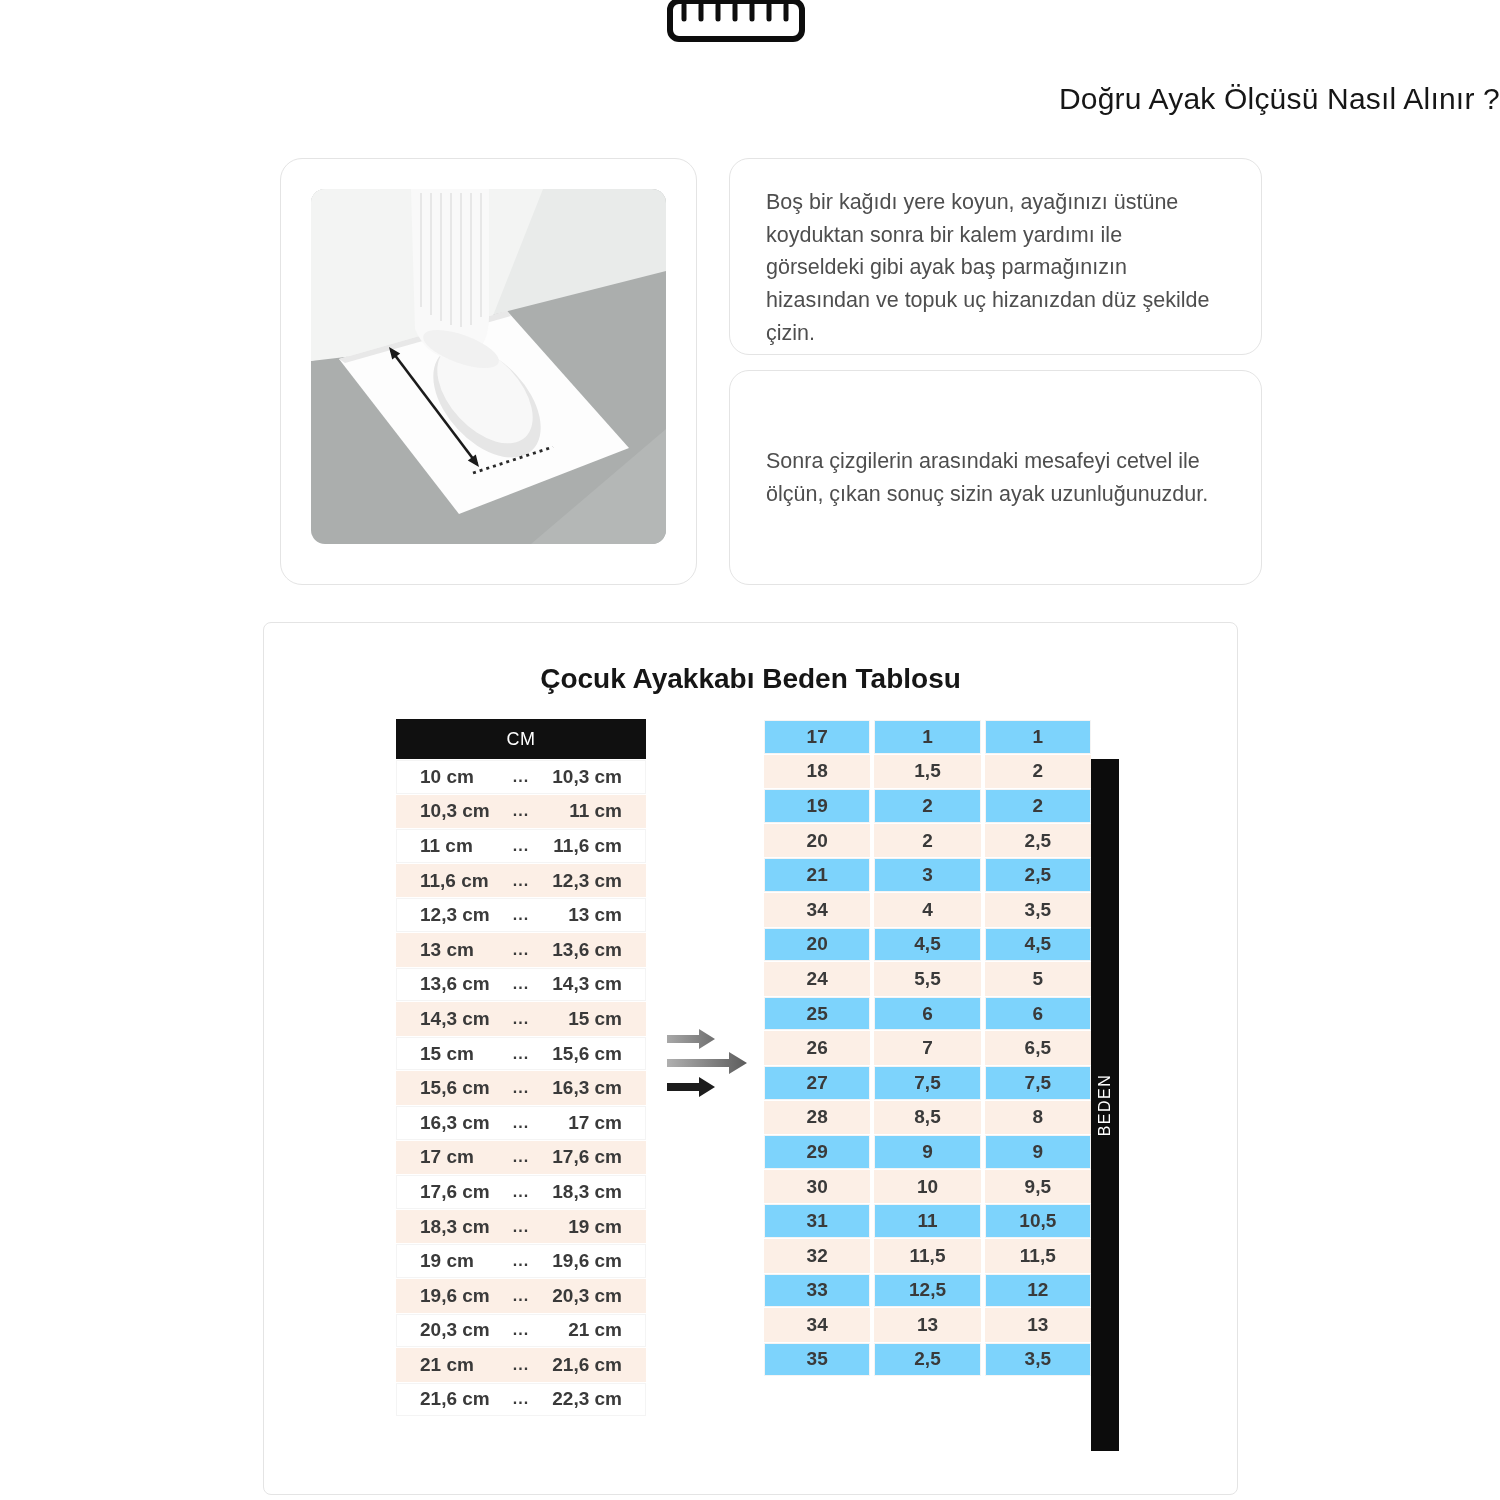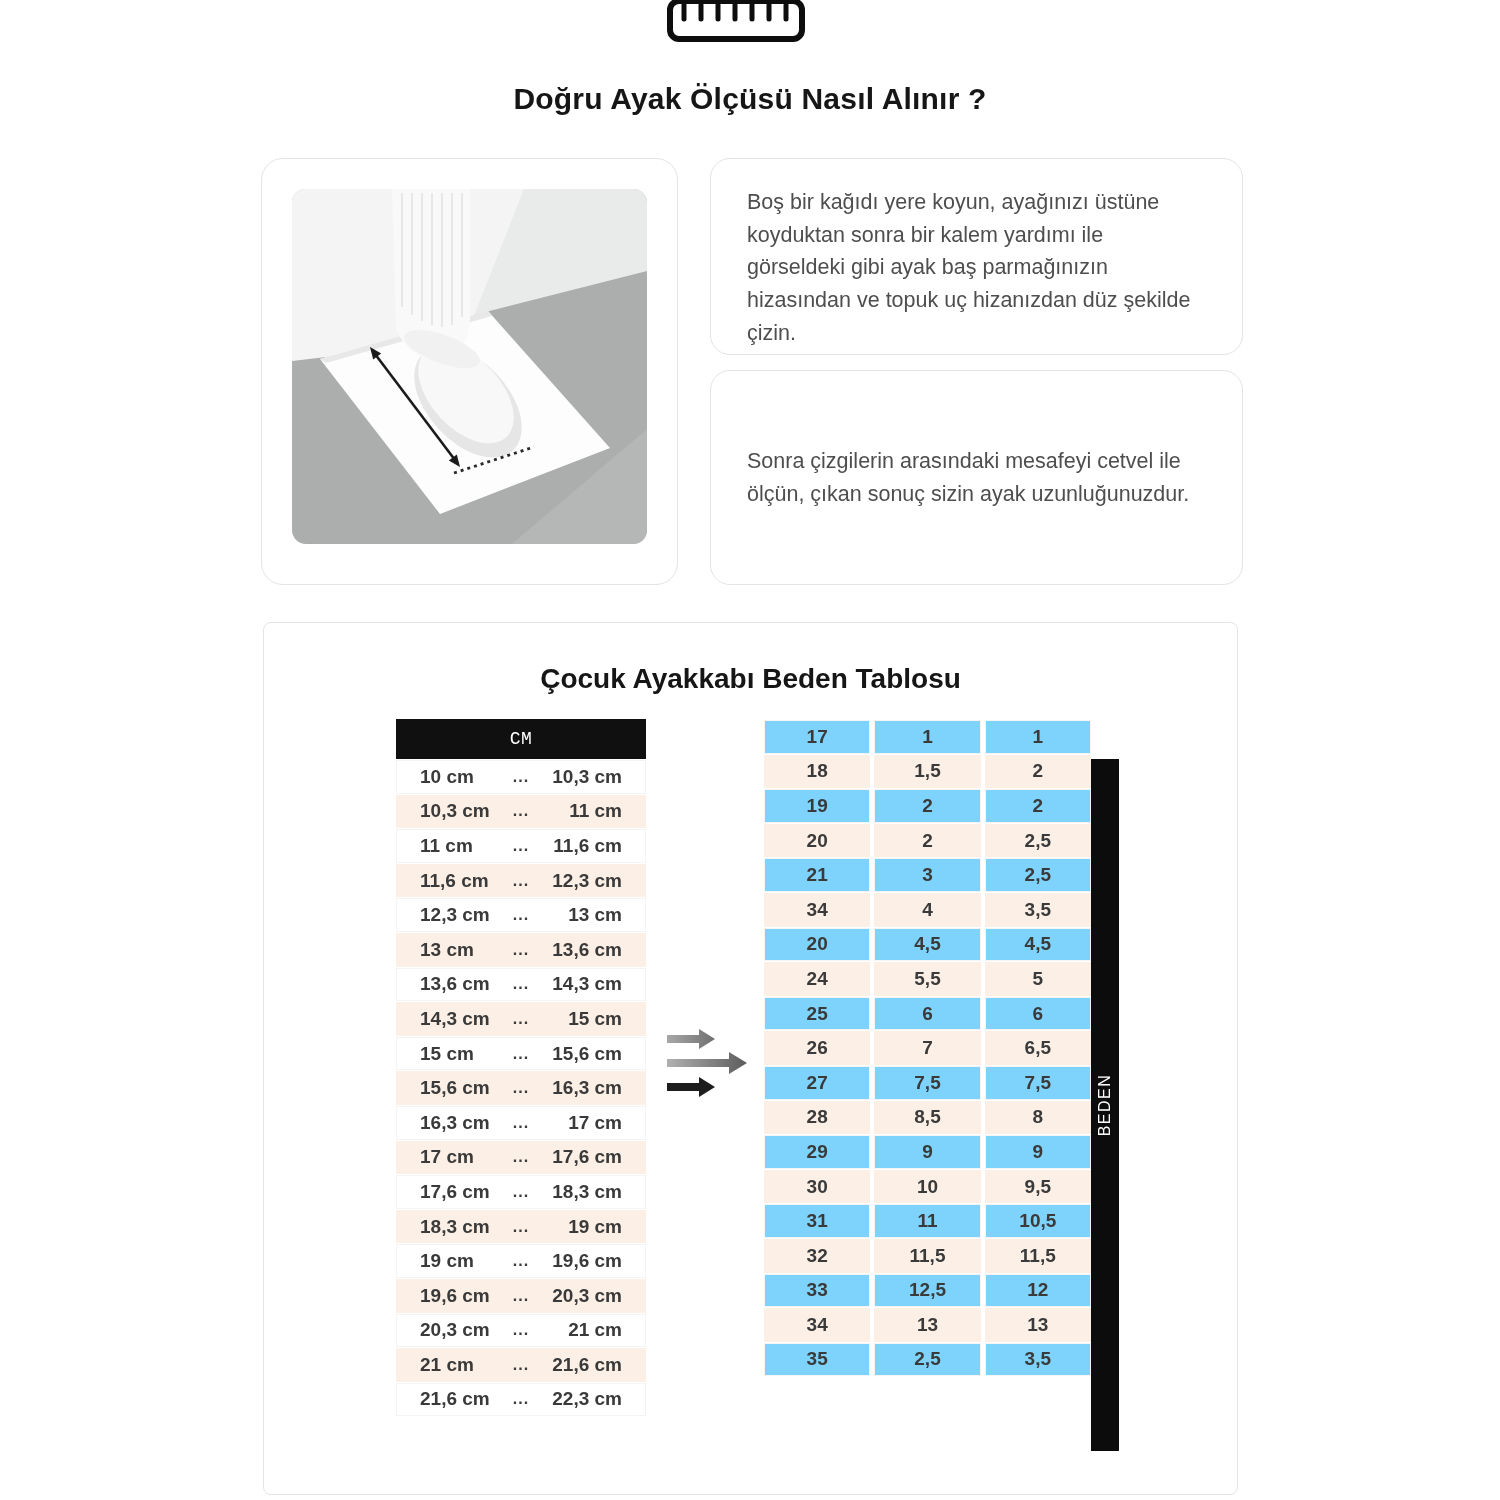--- a/index.html
+++ b/index.html
@@ -3,42 +3,42 @@
 <meta charset="utf-8">
 <style>
   html,body{margin:0;padding:0;background:#fff;}
   .canvas{position:relative;width:1500px;height:1500px;background:#ffffff;overflow:hidden;
           font-family:"Liberation Sans", sans-serif;color:#3a3a3a;}
 
   
   .ruler-wrap{position:absolute;left:666px;top:-2px;width:140px;height:44px;}
 
   
-  .page-title{position:absolute;top:82px;left:0;width:1500px;text-align:center;
-              font-size:30px;font-weight:bold;color:#161616;letter-spacing:.2px;}
+  .page-title{position:absolute;top:82px;left:0;width:1500px;text-align:right;
+              font-size:30px;font-weight:normal;color:#161616;letter-spacing:.2px;}
 
   
-  .top-row{position:absolute;left:261px;top:158px;display:flex;gap:32px;}
+  .top-row{position:absolute;left:280px;top:158px;display:flex;gap:32px;}
   .photo-card{width:417px;height:427px;border:1.5px solid #e4e4e4;border-radius:22px;
               box-sizing:border-box;background:#fff;padding:30px;}
   .right-col{width:533px;display:flex;flex-direction:column;gap:15px;}
   .info-card{box-sizing:border-box;border:1.5px solid #e4e4e4;border-radius:20px;background:#fff;
              font-size:21.5px;line-height:1.52;color:#4e4e4e;}
   .info-card.one{height:197px;padding:27px 36px 0 36px;}
   .info-card.two{height:215px;display:flex;align-items:center;padding:0 36px;}
 
   
   .table-card{position:absolute;left:263px;top:622px;width:975px;height:873px;
               border:1.5px solid #e4e4e4;border-radius:8px;box-sizing:border-box;background:#fff;}
   .section-title{position:absolute;top:40px;left:0;width:100%;text-align:center;
                  font-size:28px;font-weight:bold;color:#161616;}
 
   .t-header{height:40px;background:#101010;color:#fff;display:flex;align-items:center;
             font-size:18px;letter-spacing:.4px;}
-  .t-header .h-cell{flex:1;text-align:center;font-family:Liberation Mono, monospace;}
+  .t-header .h-cell{flex:1;text-align:center;}
   .t-body{margin-top:0;}
   .t-row{height:33.6px;margin-top:1px;display:flex;align-items:center;
          font-size:19px;font-weight:bold;color:#3a3a3a;justify-content:space-between;}
 
   .cm-table{position:absolute;left:132px;top:96px;width:250px;}
   .cm-row{padding:0 24px;box-sizing:border-box;background:#fff;box-shadow:inset 0 0 0 1px #f4f4f4;}
   .cm-row.alt{background:#fcefe6;box-shadow:none;}
   .cm-row .cell-from{width:90px;text-align:left;}
   .cm-row .cell-dots{flex:1;text-align:center;font-size:16px;letter-spacing:1px;}
   .cm-row .cell-to{width:90px;text-align:right;}

